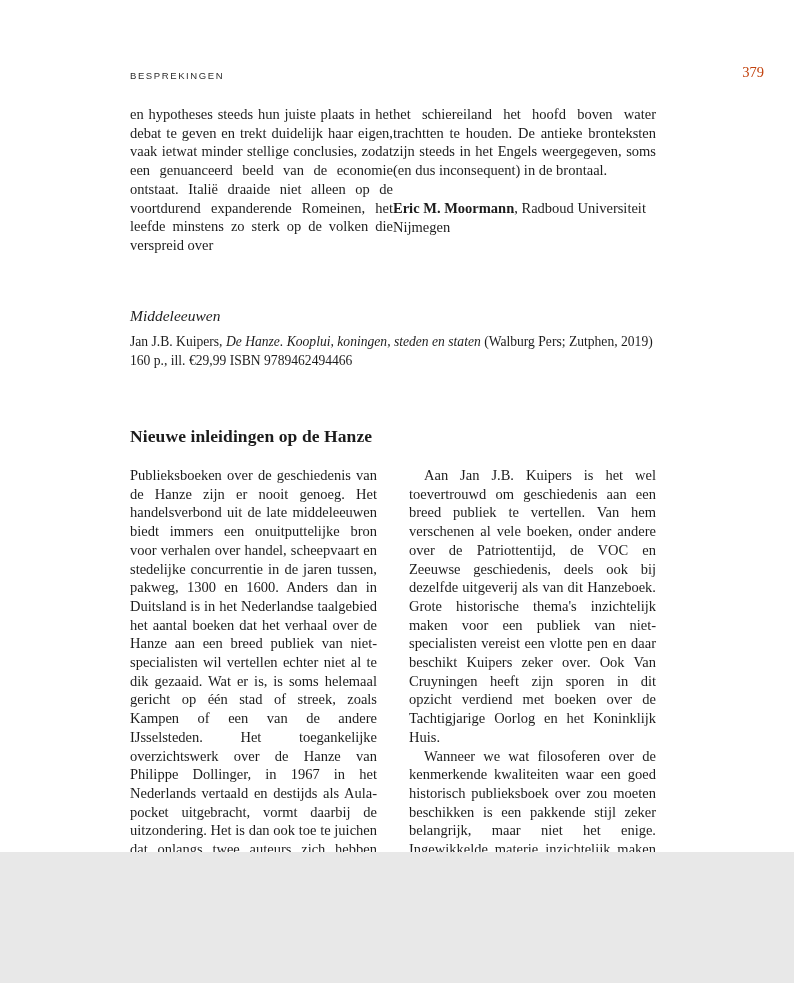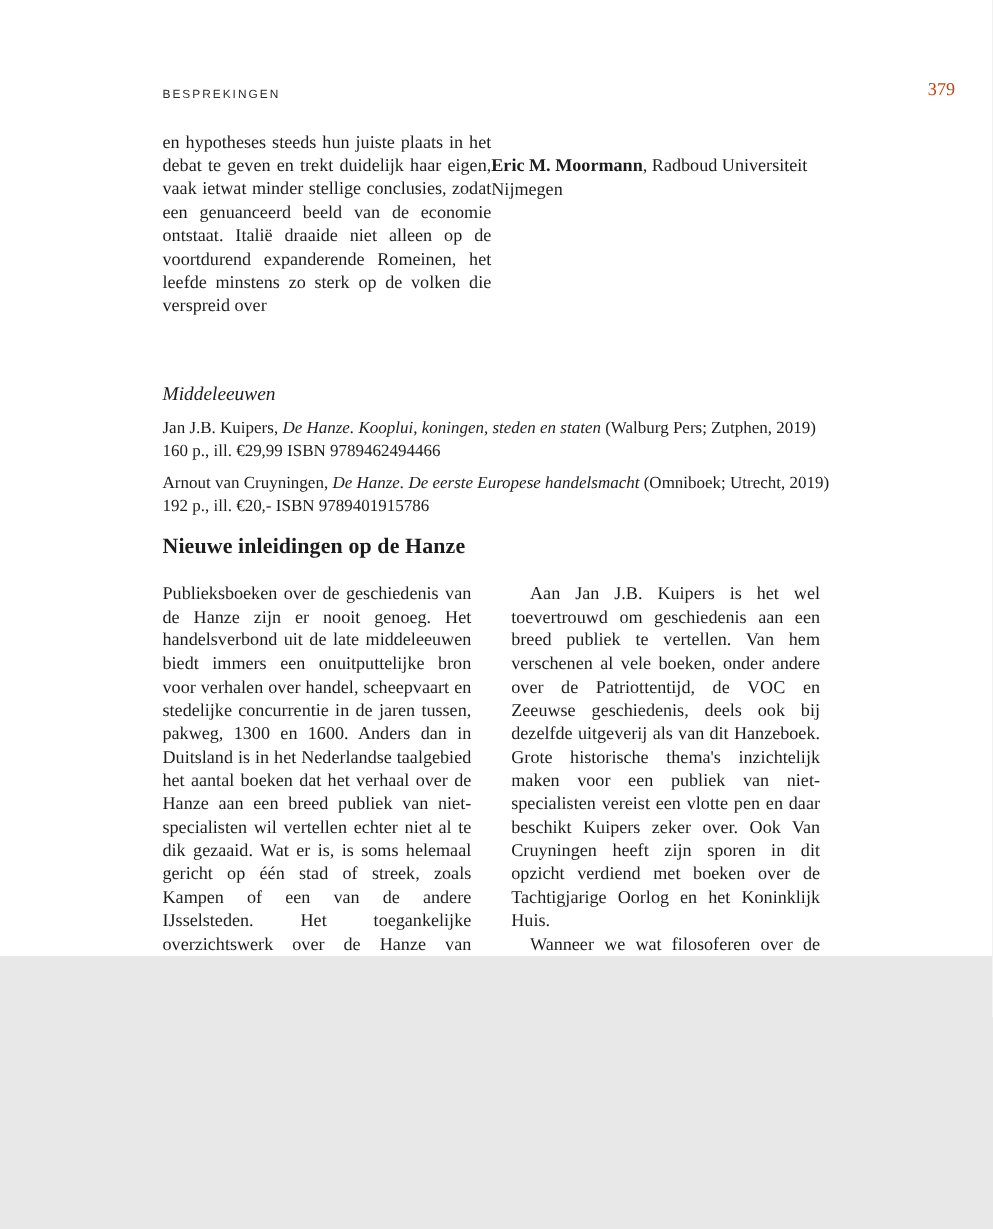--- a/index.html
+++ b/index.html
@@ -1,20 +1,20 @@
 <!DOCTYPE html>
 <html lang="nl"><head>
 <meta charset="utf-8">
 <style>
   * { box-sizing: border-box; }
   html, body { margin: 0; padding: 0; background: #e8e8e8; }
   .page {
     position: relative;
     width: 794px;
-    height: 765px;
+    height: 852px;
     margin: 0 auto;
     background: #ffffff;
     color: #1c1c1c;
     font-family: "Liberation Serif", serif;
     overflow: hidden;
   }
   
   .running-label {
     position: absolute;
     left: 130px;
@@ -110,29 +110,29 @@
 
   <span class="running-label">BESPREKINGEN</span>
 
   <span class="page-number">379</span>
 
   <section class="top-columns">
     <div class="col">
       <p class="body-text">en hypotheses steeds hun juiste plaats in het debat te geven en trekt duidelijk haar eigen, vaak ietwat minder stellige conclusies, zodat een genuanceerd beeld van de economie ontstaat. Italië draaide niet alleen op de voortdurend expanderende Romeinen, het leefde minstens zo sterk op de volken die verspreid over</p>
     </div>
     <div class="col">
+      <p class="body-text">het schiereiland het hoofd boven water trachtten te houden. De antieke bronteksten zijn steeds in het Engels weergegeven, soms (en dus inconsequent) in de brontaal.</p>
       <p class="signature"><strong>Eric M. Moormann</strong><span>, Radboud Universiteit Nijmegen</span></p>
     </div>
   </section>
 
   <div class="section-label">Middeleeuwen</div>
 
   <div class="bibliography">
     <p class="biblio-entry"><span>Jan J.B. Kuipers, </span><em>De Hanze. Kooplui, koningen, steden en staten</em><span> (Walburg Pers; Zutphen, 2019) 160 p., ill. €29,99 ISBN 9789462494466</span></p>
-    <p class="biblio-entry"><span>Arnout van Cruyningen, </span><em>De Hanze. De eerste Europese handelsmacht</em><span> (Omniboek; Utrecht, 2019) 192 p., ill. €20,- ISBN 9789401915786</span></p>
   </div>
 
   <h1 class="article-title">Nieuwe inleidingen op de Hanze</h1>
 
   <section class="main-columns">
     <div class="col">
       <p class="body-text">Publieksboeken over de geschiedenis van de Hanze zijn er nooit genoeg. Het handelsverbond uit de late middeleeuwen biedt immers een onuitputtelijke bron voor verhalen over handel, scheepvaart en stedelijke concurrentie in de jaren tussen, pakweg, 1300 en 1600. Anders dan in Duitsland is in het Nederlandse taalgebied het aantal boeken dat het verhaal over de Hanze aan een breed publiek van niet-specialisten wil vertellen echter niet al te dik gezaaid. Wat er is, is soms helemaal gericht op één stad of streek, zoals Kampen of een van de andere IJsselsteden. Het toegankelijke overzichtswerk over de Hanze van Philippe Dollinger, in 1967 in het Nederlands vertaald en destijds als Aula-pocket uitgebracht, vormt daarbij de uitzondering. Het is dan ook toe te juichen dat onlangs twee auteurs zich hebben gewaagd aan een hedendaags overkoepelend verhaal over de Hanze. Het heeft twee boeken opgeleverd die elk</p>
     </div>
     <div class="col">
       <p class="body-text indent">Aan Jan J.B. Kuipers is het wel toevertrouwd om geschiedenis aan een breed publiek te vertellen. Van hem verschenen al vele boeken, onder andere over de Patriottentijd, de VOC en Zeeuwse geschiedenis, deels ook bij dezelfde uitgeverij als van dit Hanzeboek. Grote historische thema's inzichtelijk maken voor een publiek van niet-specialisten vereist een vlotte pen en daar beschikt Kuipers zeker over. Ook Van Cruyningen heeft zijn sporen in dit opzicht verdiend met boeken over de Tachtigjarige Oorlog en het Koninklijk Huis.</p>

